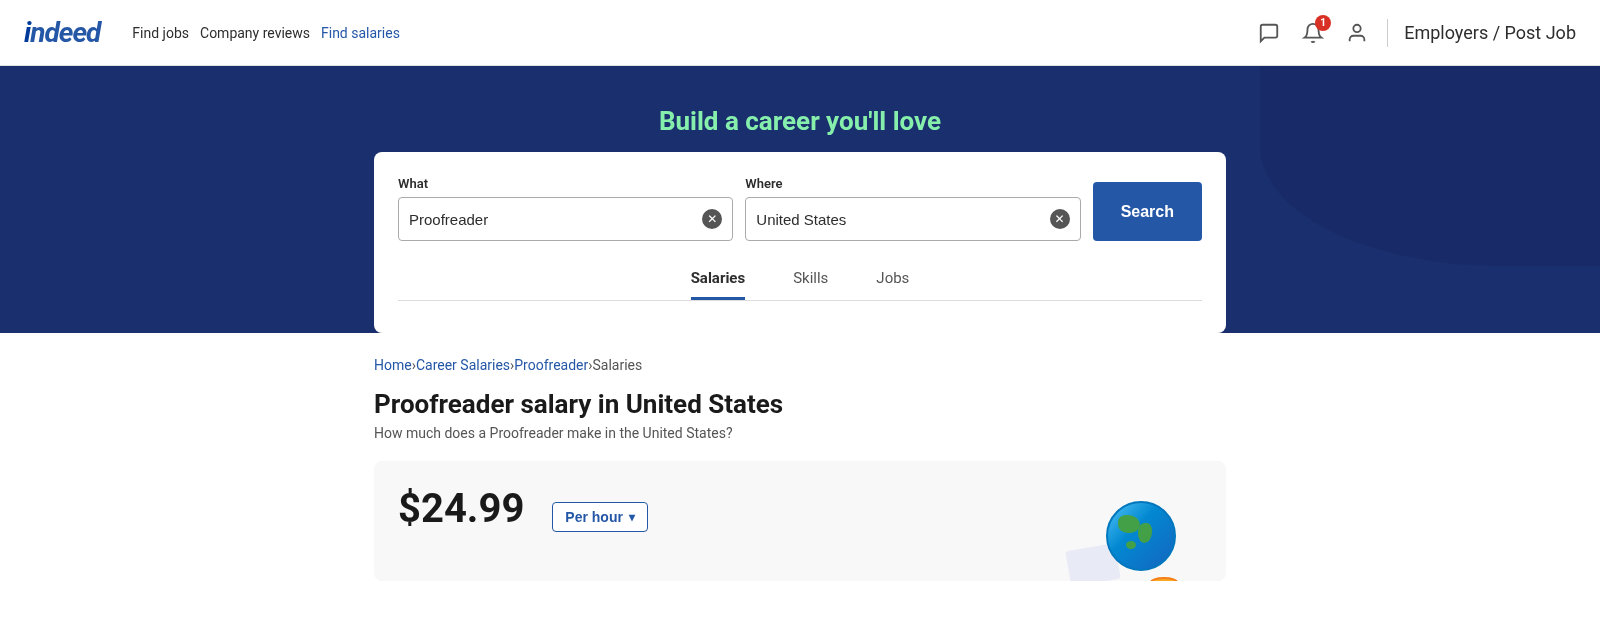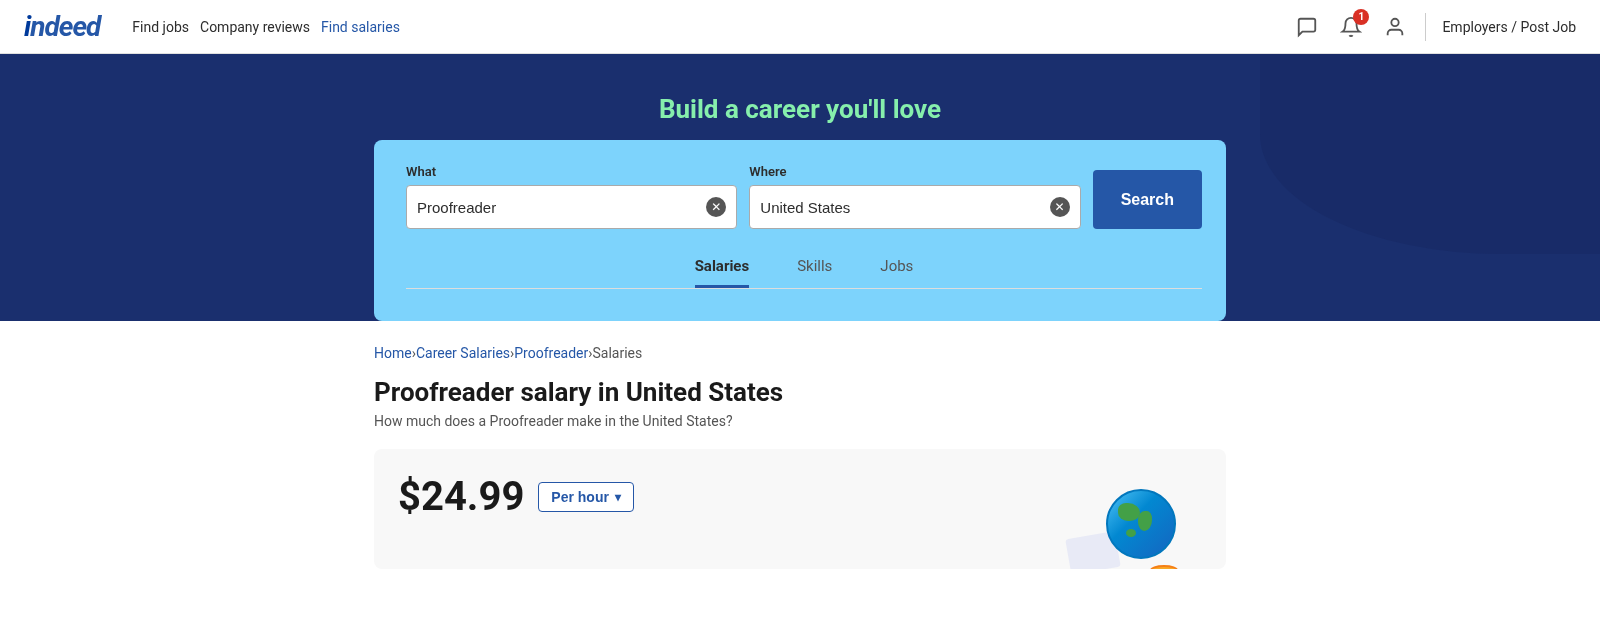--- a/index.html
+++ b/index.html
@@ -3,21 +3,21 @@
   <meta charset="utf-8">
   <style>
     * { margin: 0; padding: 0; box-sizing: border-box; }
     body { font-family: -apple-system, BlinkMacSystemFont, 'Segoe UI', Roboto, Arial, sans-serif; background: #fff; color: #2d2d2d; }
 
     
     .navbar {
       display: flex;
       align-items: center;
       padding: 0 24px;
-      height: 54px;
+      height: 66px;
       border-bottom: 1px solid #e0e0e0;
       background: #fff;
     }
     .navbar-logo {
       margin-right: 32px;
     }
     .logo-text {
       font-size: 28px;
       font-weight: 700;
       color: #003A9B;
@@ -63,21 +63,21 @@
       align-items: center;
       justify-content: center;
       font-weight: 700;
     }
     .nav-divider {
       width: 1px;
       height: 28px;
       background: #ccc;
     }
     .employers-link {
-      font-size: 14px;
+      font-size: 18px;
       color: #2d2d2d;
       cursor: pointer;
       white-space: nowrap;
     }
 
     
     .hero {
       background: #1a2f6e;
       padding: 40px 0 0 0;
       position: relative;
@@ -89,23 +89,23 @@
       padding: 0 24px;
     }
     .hero-title {
       color: #86efac;
       font-size: 26px;
       font-weight: 700;
       margin-bottom: 16px;
       text-align: center;
     }
     .search-box {
-      background: #7dd3fc;
+      background: #ffffff;
       border-radius: 8px;
-      padding: 24px 24px 32px 32px;
+      padding: 24px 24px 32px 24px;
       position: relative;
       z-index: 1;
     }
     .search-fields {
       display: flex;
       gap: 12px;
       align-items: flex-end;
     }
     .search-field {
       display: flex;
@@ -255,22 +255,22 @@
       font-size: 11px;
       color: #555;
       cursor: pointer;
       font-weight: 700;
     }
     .salary-amount {
       font-size: 40px;
       font-weight: 700;
       color: #1a1a1a;
       display: flex;
-      align-items: center;
-      gap: 14px;
+      align-items: flex-end;
+      gap: 28px;
     }
     .per-hour-btn {
       display: flex;
       align-items: center;
       gap: 6px;
       border: 1px solid #2557a7;
       border-radius: 4px;
       padding: 6px 12px;
       font-size: 14px;
       color: #2557a7;

